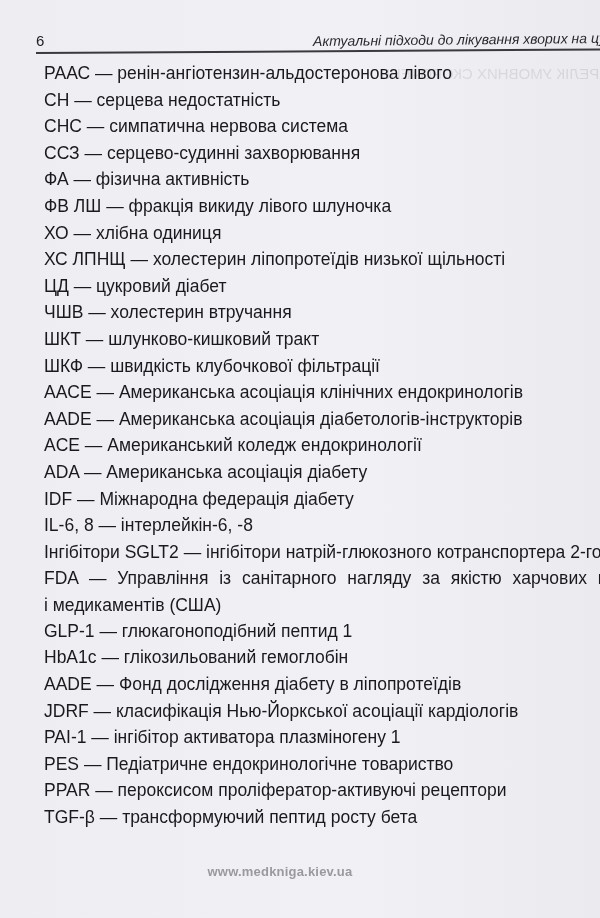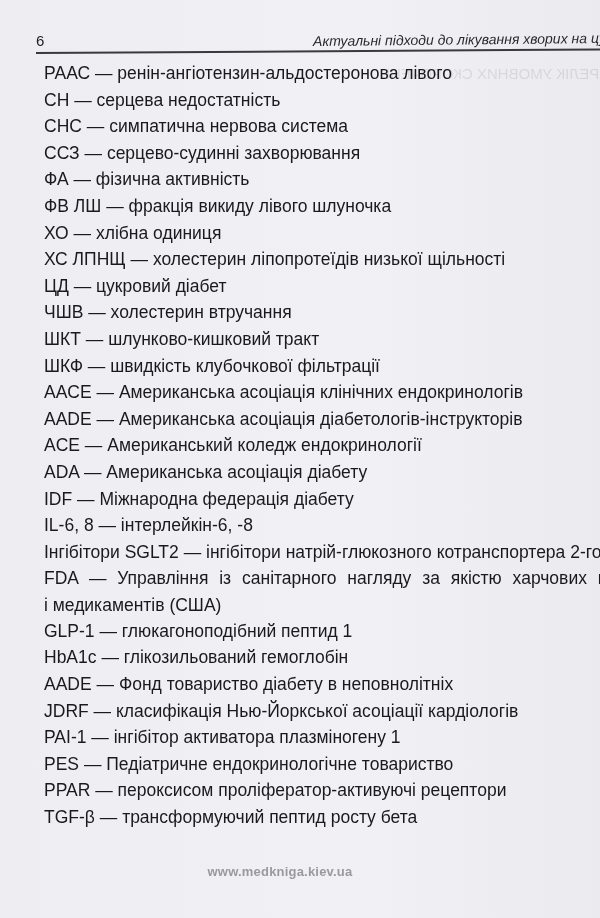--- a/index.html
+++ b/index.html
@@ -83,21 +83,21 @@
     <li><span>AACE</span><span> — </span><span>Американська асоціація клінічних ендокринологів</span></li>
     <li><span>AADE</span><span> — </span><span>Американська асоціація діабетологів-інструкторів</span></li>
     <li><span>ACE</span><span> — </span><span>Американський коледж ендокринології</span></li>
     <li><span>ADA</span><span> — </span><span>Американська асоціація діабету</span></li>
     <li><span>IDF</span><span> — </span><span>Міжнародна федерація діабету</span></li>
     <li><span>IL-6, 8</span><span> — </span><span>інтерлейкін-6, -8</span></li>
     <li><span>Інгібітори SGLT2</span><span> — </span><span>інгібітори натрій-глюкозного котранспортера 2-го типу</span></li>
     <li class="wrap"><span class="fda-line"><span>FDA</span><span> — </span><span>Управління із санітарного нагляду за якістю харчових продуктів</span></span><span class="line2">і медикаментів (США)</span></li>
     <li><span>GLP-1</span><span> — </span><span>глюкагоноподібний пептид 1</span></li>
     <li><span>HbA1c</span><span> — </span><span>глікозильований гемоглобін</span></li>
-    <li><span>AADE</span><span> — </span><span>Фонд товариство діабету в неповнолітніх</span></li>
+    <li><span>AADE</span><span> — </span><span>Фонд дослідження діабету в ліпопротеїдів</span></li>
     <li><span>JDRF</span><span> — </span><span>класифікація Нью-Йоркської асоціації кардіологів</span></li>
     <li><span>PAI-1</span><span> — </span><span>інгібітор активатора плазміногену 1</span></li>
     <li><span>PES</span><span> — </span><span>Педіатричне ендокринологічне товариство</span></li>
     <li><span>PPAR</span><span> — </span><span>пероксисом проліфератор-активуючі рецептори</span></li>
     <li><span>TGF-β</span><span> — </span><span>трансформуючий пептид росту бета</span></li>
   </ul>
 
   <div class="footer">www.medkniga.kiev.ua</div>
 </div>
 

